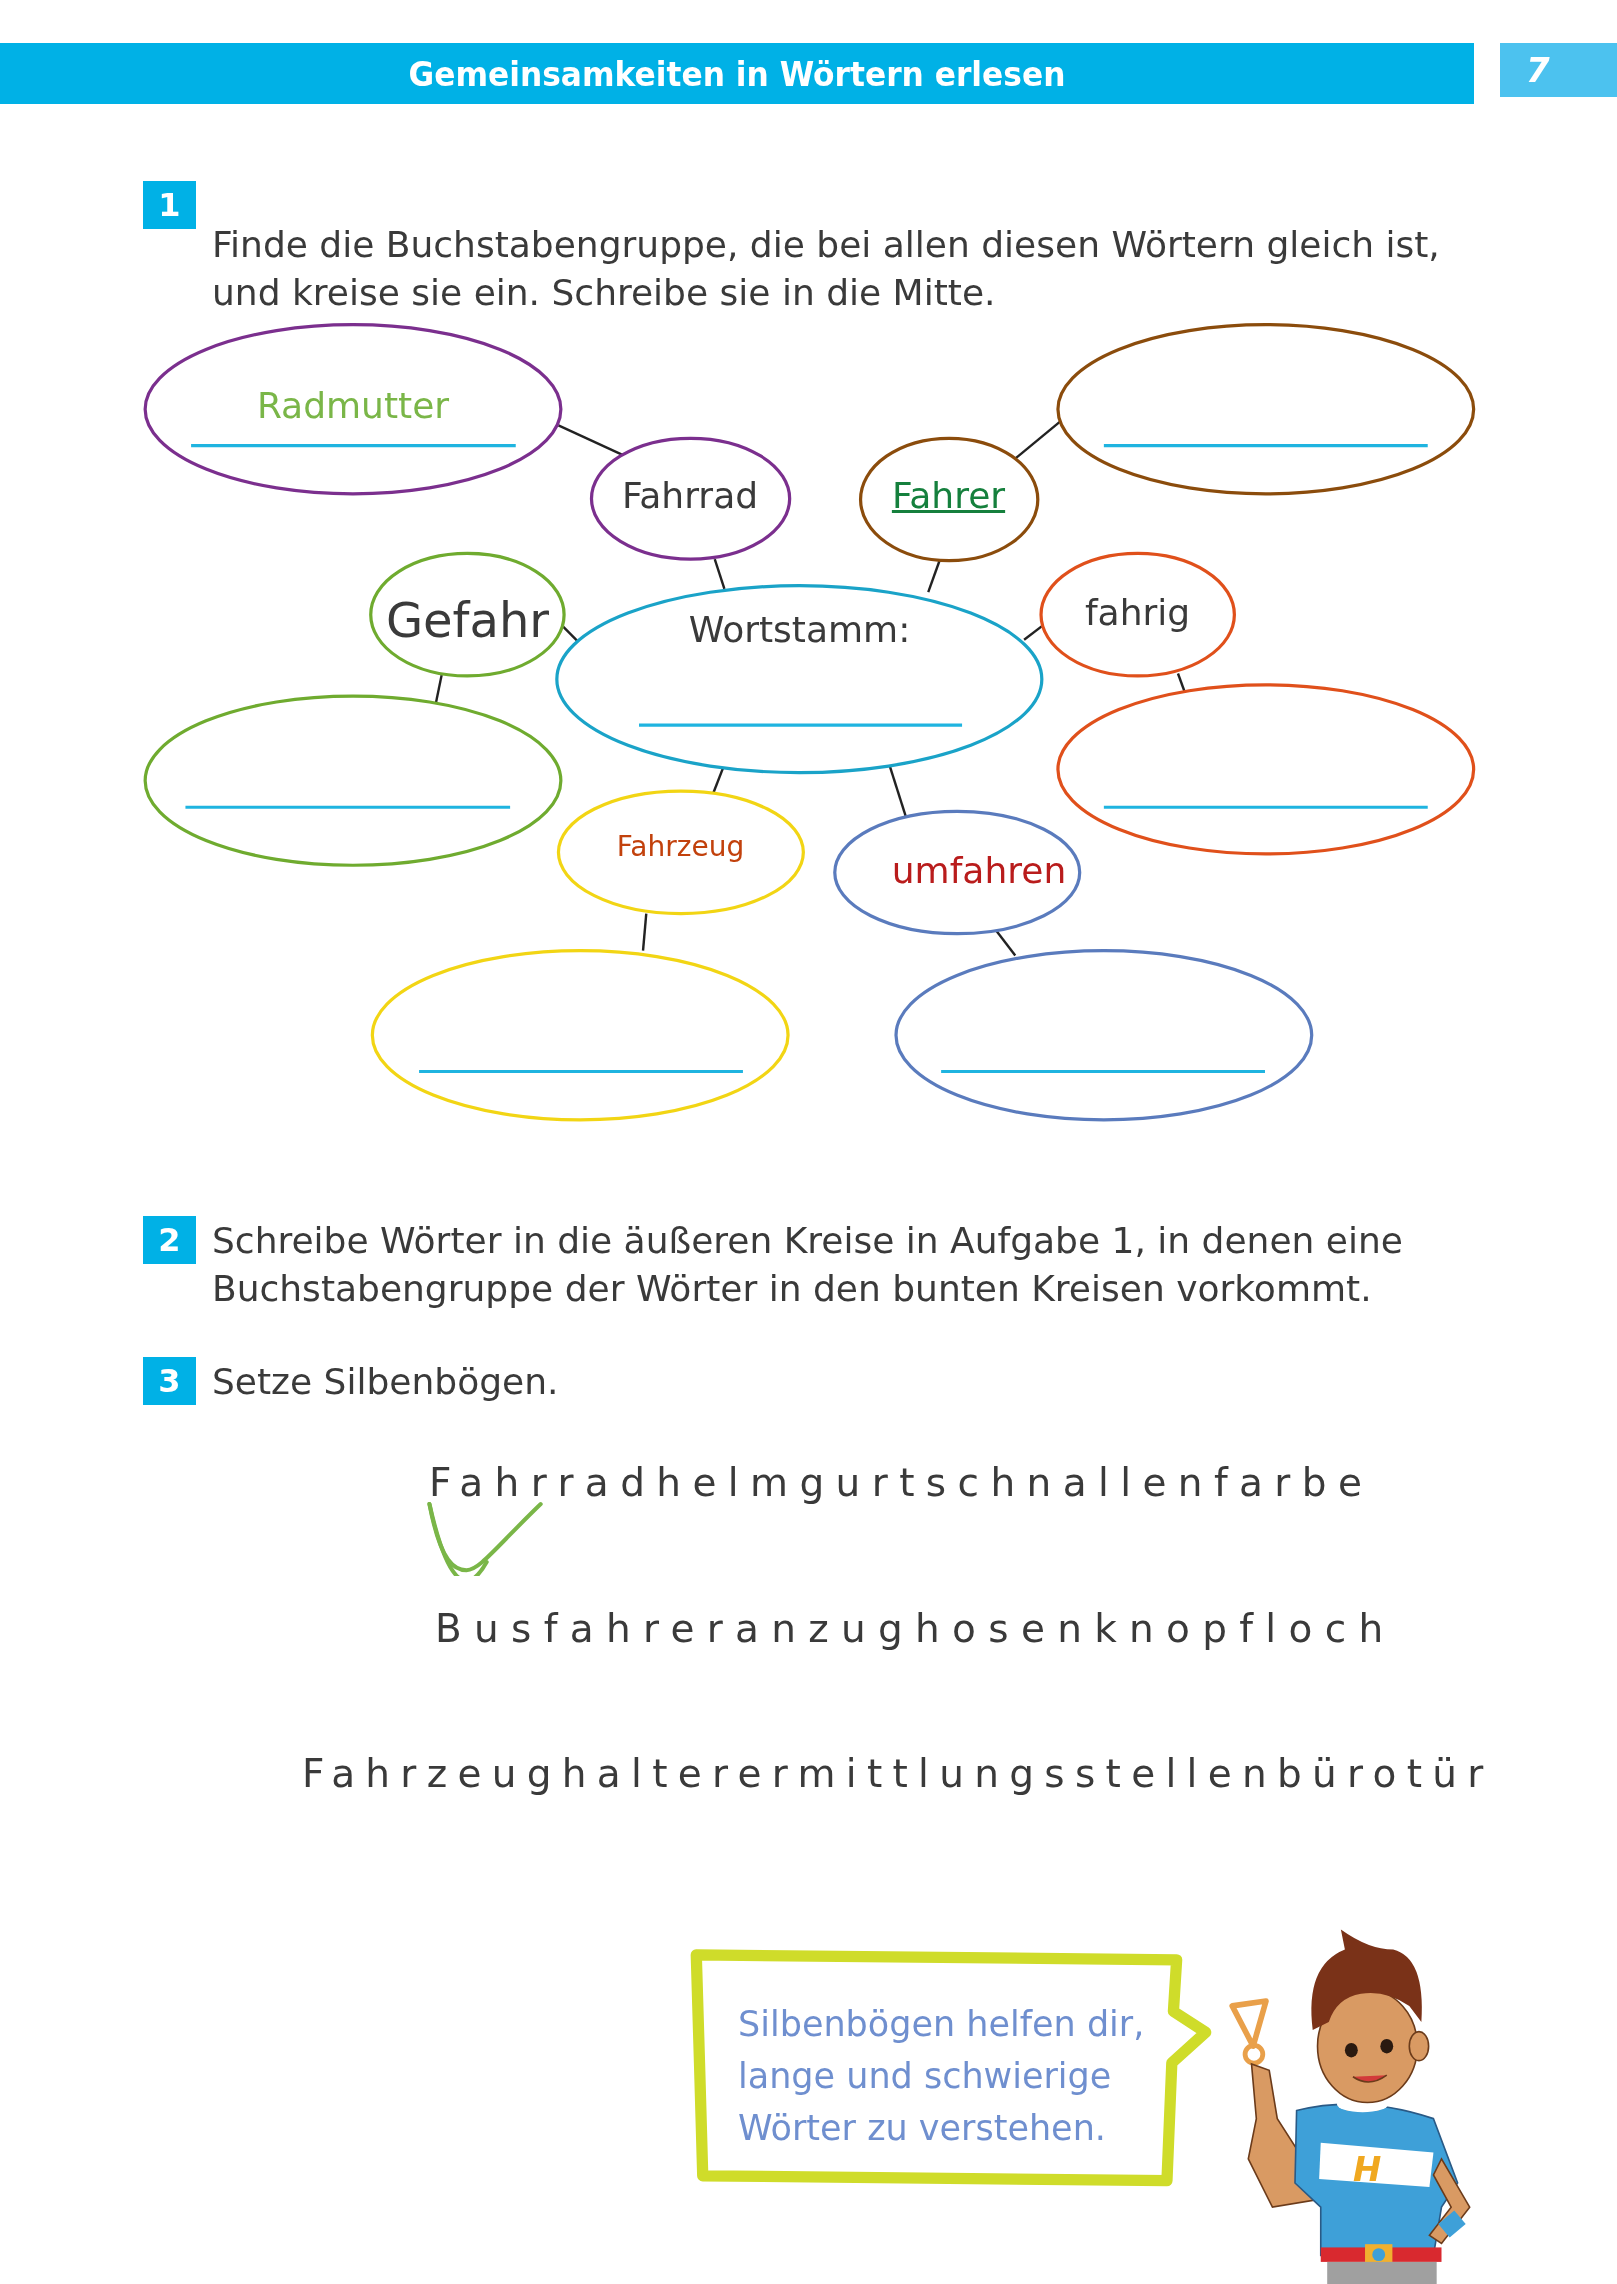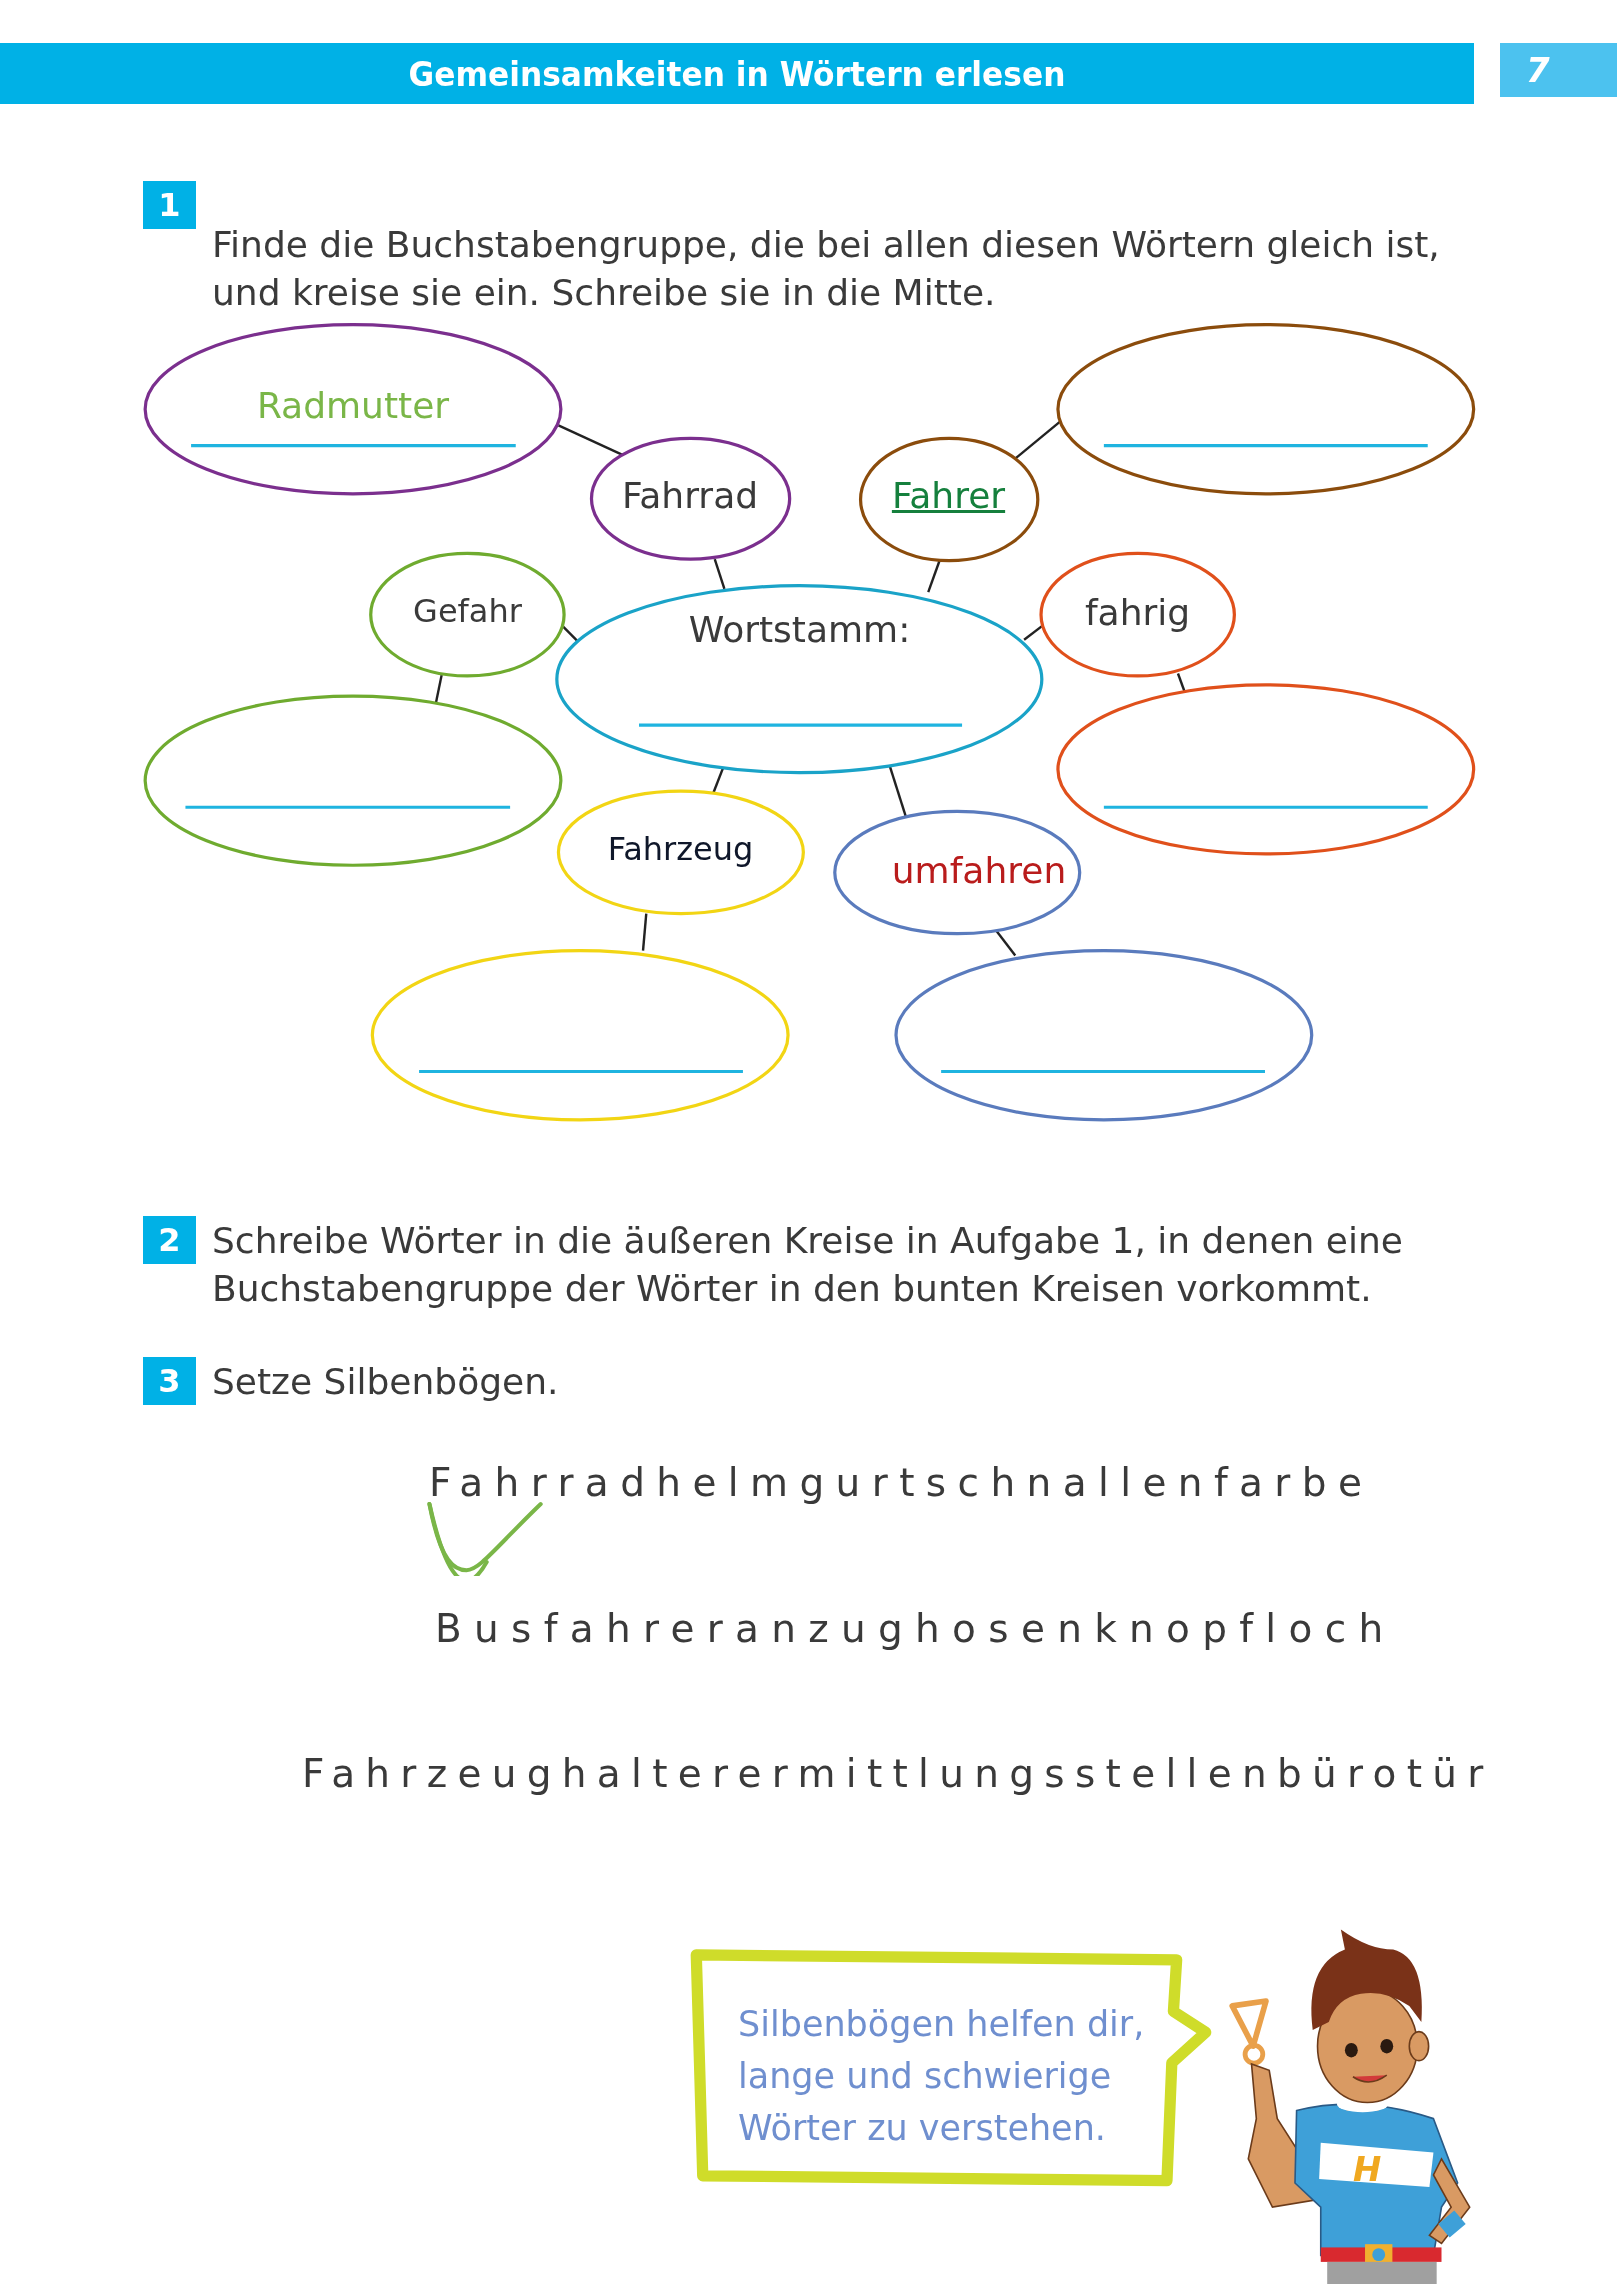--- a/index.html
+++ b/index.html
@@ -100,23 +100,23 @@
 
   <g>
     <ellipse cx="992" cy="843" rx="301" ry="116" fill="#fff" stroke="#1aa3c8" stroke-width="4"></ellipse>
     <line x1="793" y1="900" x2="1194" y2="900" stroke="#1fb4e0" stroke-width="4"></line>
   </g>
 </svg>
 
 <div class="abs" style="left:145px; top:385px; width:416px; text-align:center; font-size:36px; color:#7ab648;">Radmutter</div>
 <div class="abs" style="left:591px; top:475px; width:198px; text-align:center; font-size:36px; color:#3a3a3a;">Fahrrad</div>
 <div class="abs" style="left:860px; top:475px; width:177px; text-align:center; font-size:36px; color:#15803d;text-decoration:underline;">Fahrer</div>
-<div class="abs" style="left:371px; top:592px; width:193px; text-align:center; font-size:32px; color:#3a3a3a;">Gefahr</div>
+<div class="abs" style="left:371px; top:592px; width:193px; text-align:center; font-size:48px; color:#3a3a3a;">Gefahr</div>
 <div class="abs" style="left:1041px; top:592px; width:193px; text-align:center; font-size:36px; color:#3a3a3a;">fahrig</div>
-<div class="abs" style="left:558px; top:830px; width:245px; text-align:center; font-size:32px; color:#0f172a;">Fahrzeug</div>
+<div class="abs" style="left:558px; top:830px; width:245px; text-align:center; font-size:28px; color:#c2410c;">Fahrzeug</div>
 <div class="abs" style="left:835px; top:850px; width:288px; text-align:center; font-size:36px; color:#b91c1c;">umfahren</div>
 <div class="abs" style="left:557px; top:609px; width:485px; text-align:center; font-size:36px; color:#3a3a3a;">Wortstamm:</div>
 
 <div class="abs badge" style="left:143px; top:1216px;">2</div>
 <div class="abs task-text" style="top:1217px;">
   <div>Schreibe Wörter in die äußeren Kreise in Aufgabe 1, in denen eine</div>
   <div>Buchstabengruppe der Wörter in den bunten Kreisen vorkommt.</div>
 </div>
 
 <div class="abs badge" style="left:143px; top:1357px;">3</div>

